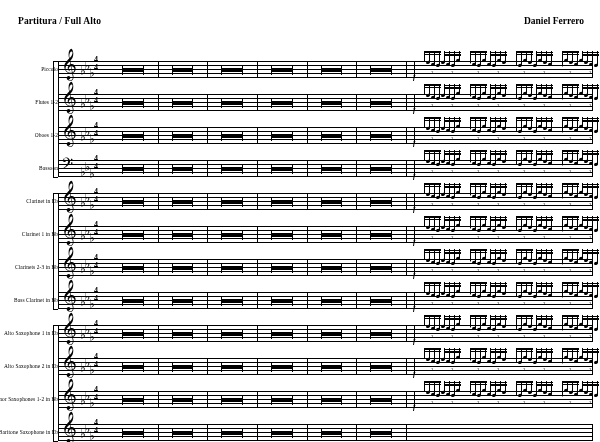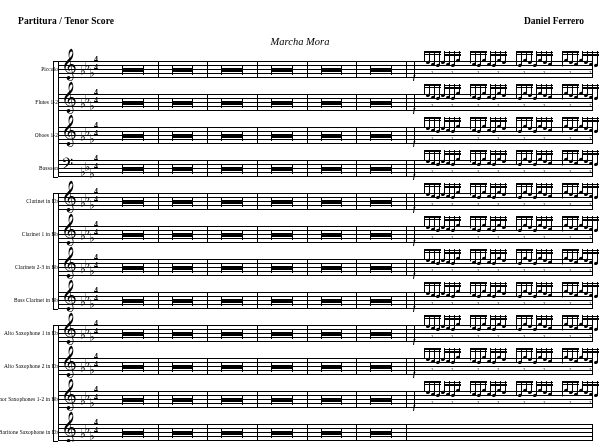--- a/index.html
+++ b/index.html
@@ -228,22 +228,21 @@
     font-style: italic;
     font-weight: bold;
     font-size: 7.5px;
   }
 </style>
 </head>
 <body>
 
 <div id="page">
 
-  <div class="hdr-left">Partitura / Tenor Score</div>
-  <div class="subtitle">Marcha Mora</div>
+  <div class="hdr-left">Partitura / Full Alto</div>
   <div class="hdr-right">Daniel Ferrero</div>
 
   <div id="system">
       <div class="stave-row">
         <div class="label-col">
           <div class="inst-label">Piccolo</div>
         </div>
         <div class="stave">
           <div class="line l0"></div>
           <div class="line l1"></div>

